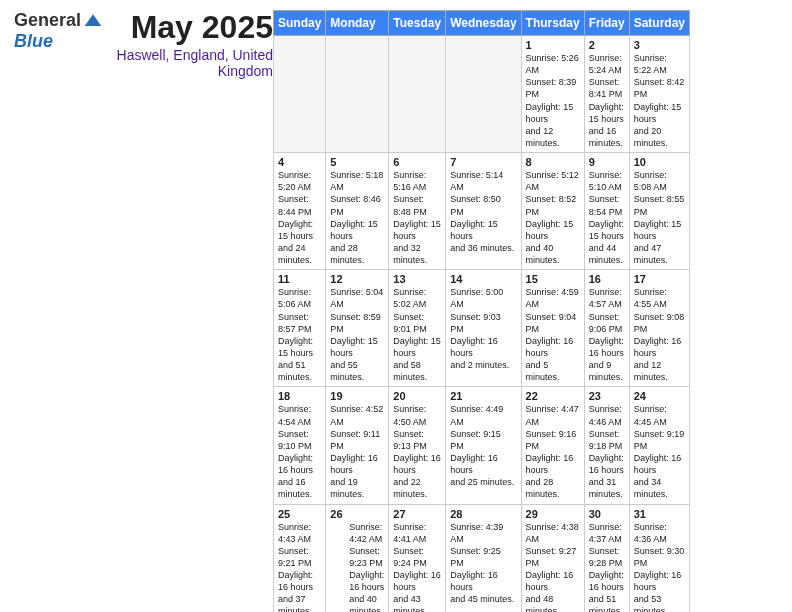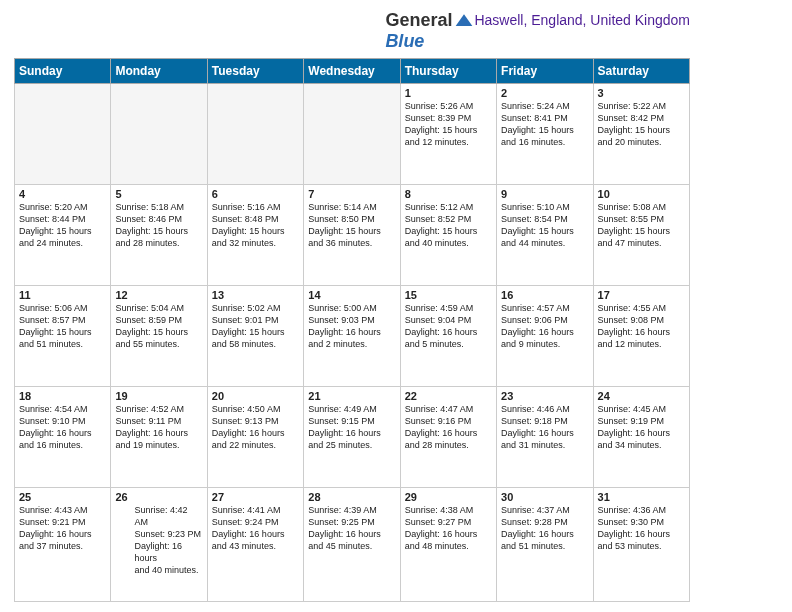--- a/index.html
+++ b/index.html
@@ -7,23 +7,22 @@
       width: 792px;
       height: 612px;
       font-family: Arial, sans-serif;
       background: #fff;
       overflow: hidden;
     }
     .page {
       width: 704px;
       height: 612px;
       display: flex;
-      flex-direction: column;
+      flex-direction: row;
       padding: 10px 14px 10px 14px;
-      align-items: flex-end;
     }
     .header {
       display: flex;
       justify-content: space-between;
       align-items: flex-start;
       margin-bottom: 6px;
     }
     .logo {
       display: flex;
       flex-direction: column;
@@ -59,21 +58,21 @@
       font-size: 14px;
       color: #4c1d95;
       margin-top: 2px;
     }
     .calendar-table {
       width: 100%;
       border-collapse: collapse;
       flex: 1;
     }
     .calendar-table th {
-      background-color: #0369a1;
+      background-color: #3b82f6;
       color: #fff;
       font-size: 12px;
       font-weight: bold;
       padding: 5px 4px;
       border: 1px solid #aaa;
       text-align: left;
     }
     .calendar-table td {
       border: 1px solid #ccc;
       vertical-align: top;
@@ -109,20 +108,21 @@
     <div class="logo">
       <div class="logo-text">
         <span class="logo-general">General</span>
         <svg class="logo-icon" viewBox="0 0 24 24">
           <polygon points="2,18 12,4 22,18" fill="#2a6db5"></polygon>
         </svg>
       </div>
       <span class="logo-blue" style="font-size:18px;font-weight:bold;font-style:italic;">Blue</span>
     </div>
     <div class="title-block">
+      <div class="month-title">May 2025</div>
       <div class="location-title">Haswell, England, United Kingdom</div>
     </div>
   </div>
 
   <table class="calendar-table">
     <thead>
       <tr>
       <th>Sunday</th>
           <th>Monday</th>
           <th>Tuesday</th>

